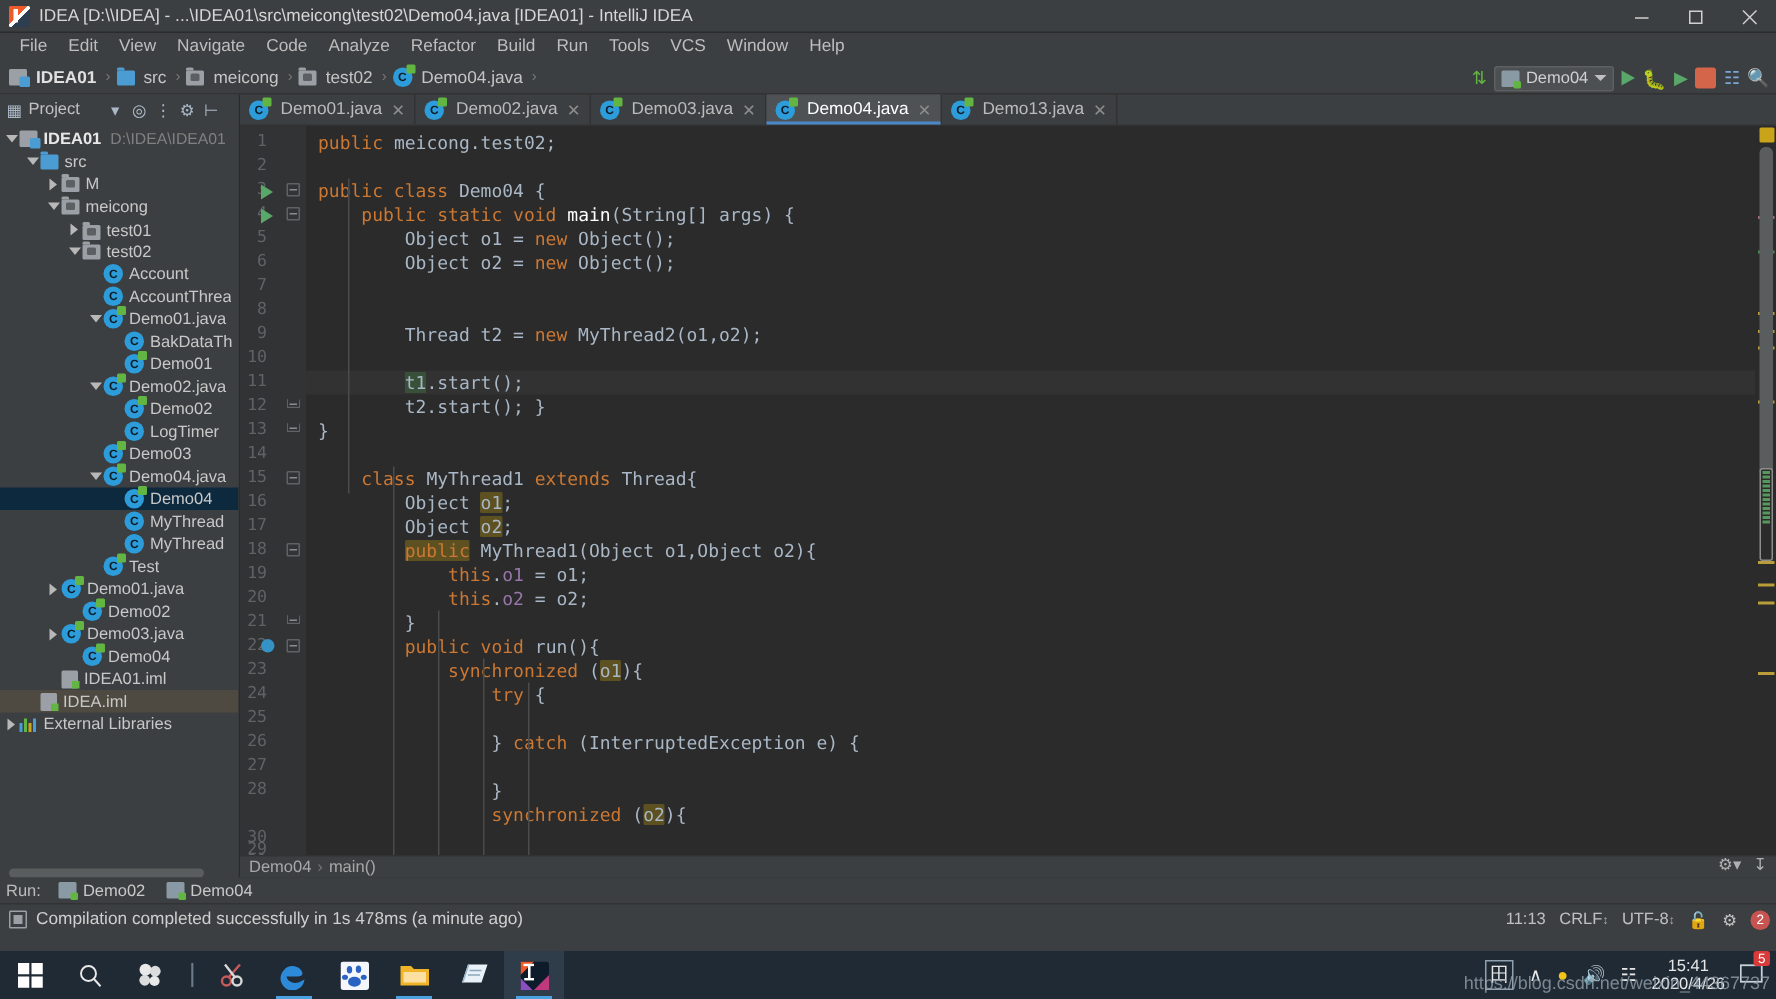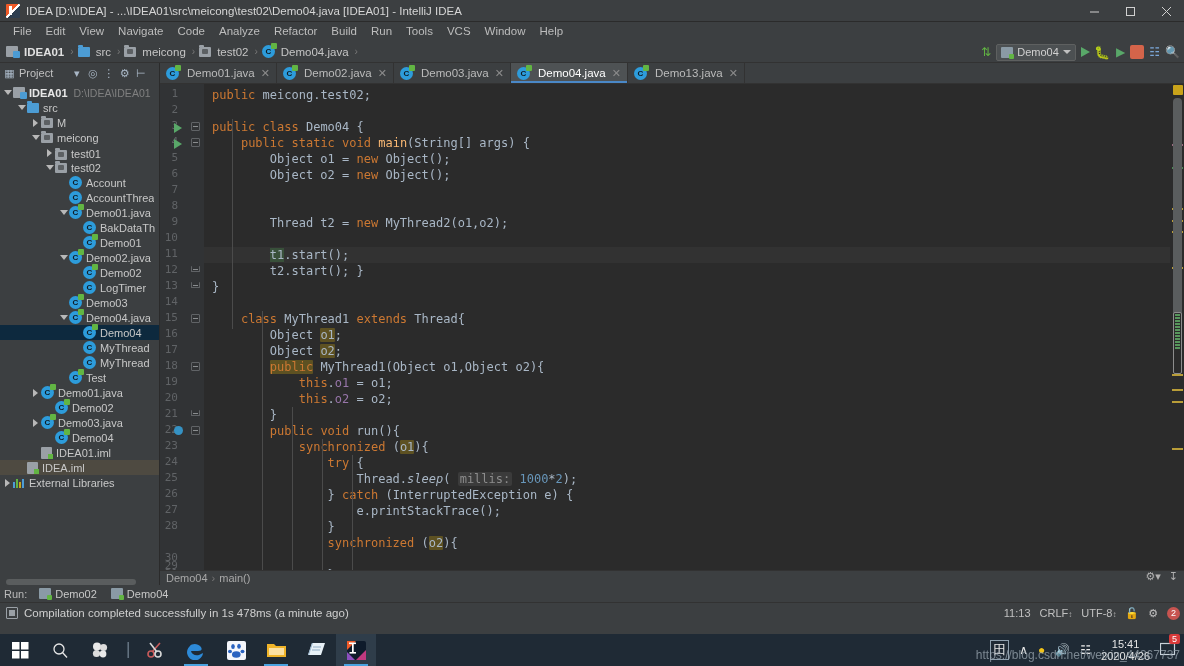--- a/index.html
+++ b/index.html
@@ -149,21 +149,21 @@
   }
   .cline { position:absolute; left:8px; white-space:pre; height:16px; line-height:16px;}
   .cur-line-hl { position:absolute; left:0; right:0; height:16px; background:#323232; }
   .caret { display:inline-block; width:1px; height:13px; background:#bbbbbb; vertical-align:-2px; margin-right:-1px;}
 
   
   .kw   { color:#cc7832; }
   .num  { color:#6897bb; }
   .cmt  { color:#808080; }
   .txt  { color:#a9b7c6; }
-  .fn   { color:#fdba74; }
+  .fn   { color:#ffffff; }
   .fld  { color:#9876aa; }
   .hint { color:#8c8c8c; background:#3b3b3b; border-radius:2px; padding:0 2px; font-style:normal;}
   .ital { font-style:italic; }
   .hl-ident { background:#5d5122; border-radius:1px; }
   .hl-green { background:#38503a; }
 
   
   .markerbar { width:14px; background:#2b2b2b; position:relative; flex:0 0 auto; border-left:1px solid #2b2b2b;}
   .mk { position:absolute; left:1px; width:11px; height:2px; }
   .scroll-thumb { position:absolute; left:2px; width:9px; background:#4e5254; border-radius:4px; }
@@ -585,23 +585,21 @@
             <div class="cline" style="top: 227px;">    <span class="kw">class</span> <span class="txt">MyThread1 </span><span class="kw">extends</span> <span class="txt">Thread{</span></div>
             <div class="cline" style="top: 243px;">        <span class="txt">Object </span><span class="hl-ident txt">o1</span><span class="txt">;</span></div>
             <div class="cline" style="top: 259px;">        <span class="txt">Object </span><span class="hl-ident txt">o2</span><span class="txt">;</span></div>
             <div class="cline" style="top: 275px;">        <span class="hl-ident kw">public</span><span class="txt"> MyThread1(Object o1,Object o2){</span></div>
             <div class="cline" style="top: 291px;">            <span class="kw">this</span><span class="txt">.</span><span class="fld">o1</span><span class="txt"> = o1;</span></div>
             <div class="cline" style="top: 307px;">            <span class="kw">this</span><span class="txt">.</span><span class="fld">o2</span><span class="txt"> = o2;</span></div>
             <div class="cline" style="top: 323px;">        <span class="txt">}</span></div>
             <div class="cline" style="top: 339px;">        <span class="kw">public</span> <span class="kw">void</span> <span class="txt">run(){</span></div>
             <div class="cline" style="top: 355px;">            <span class="kw">synchronized</span> <span class="txt">(</span><span class="hl-ident txt">o1</span><span class="txt">){</span></div>
             <div class="cline" style="top: 371px;">                <span class="kw">try</span> <span class="txt">{</span></div>
-            <div class="cline" style="top: 387px;">                    <span class="txt">Thread.</span><span class="ital txt">sleep</span><span class="txt">( </span><span class="hint">millis:</span><span class="num"> 1000</span><span class="txt">*</span><span class="num">2</span><span class="txt">);</span></div>
             <div class="cline" style="top: 403px;">                <span class="txt">} </span><span class="kw">catch</span> <span class="txt">(InterruptedException e) {</span></div>
-            <div class="cline" style="top: 419px;">                    <span class="txt">e.printStackTrace();</span></div>
             <div class="cline" style="top: 435px;">                <span class="txt">}</span></div>
             <div class="cline" style="top: 451px;">                <span class="kw">synchronized</span> <span class="txt">(</span><span class="hl-ident txt">o2</span><span class="txt">){</span></div>
             <div class="cline" style="top: 467px;"></div>
             <div class="cline" style="top: 483px;">                <span class="txt">}</span></div>
             <div style="position: absolute; width: 1px; background: rgb(75, 75, 75); left: 28px; top: 35px; height: 210px;"></div>
             <div style="position: absolute; width: 1px; background: rgb(75, 75, 75); left: 58px; top: 227px; height: 320px;"></div>
             <div style="position: absolute; width: 1px; background: rgb(75, 75, 75); left: 88px; top: 323px; height: 230px;"></div>
             <div style="position: absolute; width: 1px; background: rgb(75, 75, 75); left: 118px; top: 355px; height: 195px;"></div>
             <div style="position: absolute; width: 1px; background: rgb(75, 75, 75); left: 148px; top: 371px; height: 130px;"></div>
           </div>

